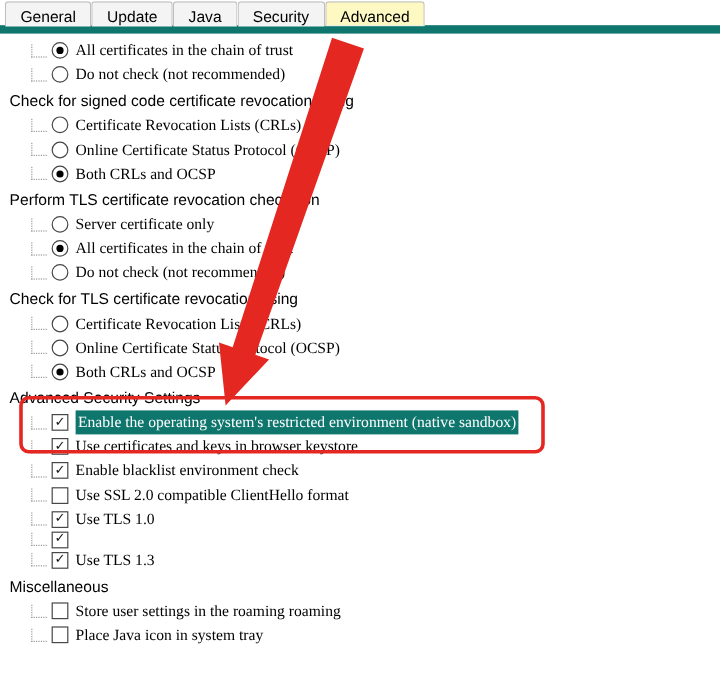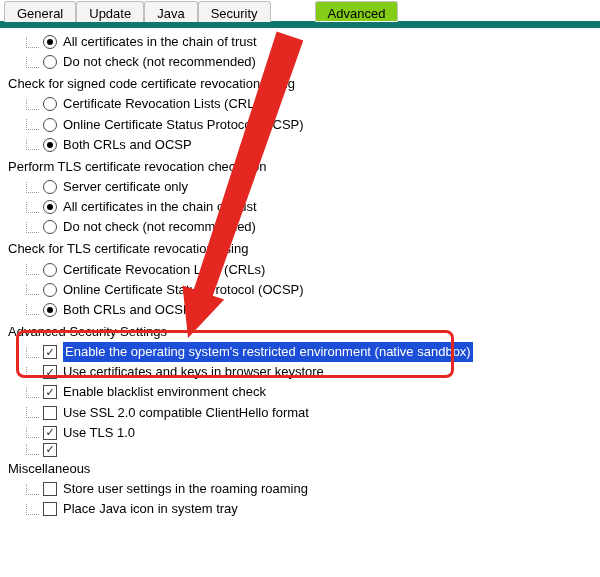--- a/index.html
+++ b/index.html
@@ -30,40 +30,40 @@
     margin-right: 0px;
     border-top-left-radius: 3px;
     border-top-right-radius: 3px;
     font-size: 13px;
     cursor: pointer;
     user-select: none;
     position: relative;
     top: 1px;
   }
   .tab.active {
-    background: #84cc16;
+    background: #fef9c3;
     border-bottom: 1px solid #fff;
     top: 1px;
-    margin-left: 44px;
   }
   
   .tree-pane {
     padding: 4px 8px 8px 8px;
     line-height: 1.55;
   }
   .group-label {
     margin-top: 2px;
     margin-bottom: 0;
     white-space: nowrap;
   }
   .opt {
     display: flex;
     align-items: center;
     white-space: nowrap;
     margin-left: 18px;
+    font-family: Liberation Serif, serif;
   }
   
   .opt::before {
     content: "";
     display: inline-block;
     width: 12px;
     height: 10px;
     margin-right: 4px;
     border-left: 1px dotted #9a9a9a;
     border-bottom: 1px dotted #9a9a9a;
@@ -93,21 +93,21 @@
     margin-right: 6px;
     flex: 0 0 14px;
     background: #fff;
     font-size: 11px;
     line-height: 1;
     color: #1a1a1a;
   }
   .cbx.sel::after { content: "✓"; position: relative; top: 0; }
   .lbl { }
   .lbl.highlight {
-    background: #1d4ed8;
+    background: #0f766e;
     color: #fff;
     padding: 0 2px;
     text-align: right;
   }
   
   .red-box {
     position: absolute;
     border: 3px solid #e52722;
     border-radius: 8px;
     pointer-events: none;
@@ -195,20 +195,24 @@
       <span class="cbx"></span>
       <span class="lbl">Use SSL 2.0 compatible ClientHello format</span>
     </div>
     <div class="opt">
       <span class="cbx sel"></span>
       <span class="lbl">Use TLS 1.0</span>
     </div>
     <div class="opt">
       <span class="cbx sel"></span>
     </div>
+    <div class="opt">
+      <span class="cbx sel"></span>
+      <span class="lbl">Use TLS 1.3</span>
+    </div>
     <div class="group-label">Miscellaneous</div>
     <div class="opt">
       <span class="cbx"></span>
       <span class="lbl">Store user settings in the roaming roaming</span>
     </div>
     <div class="opt">
       <span class="cbx"></span>
       <span class="lbl">Place Java icon in system tray</span>
     </div>
   </div>

